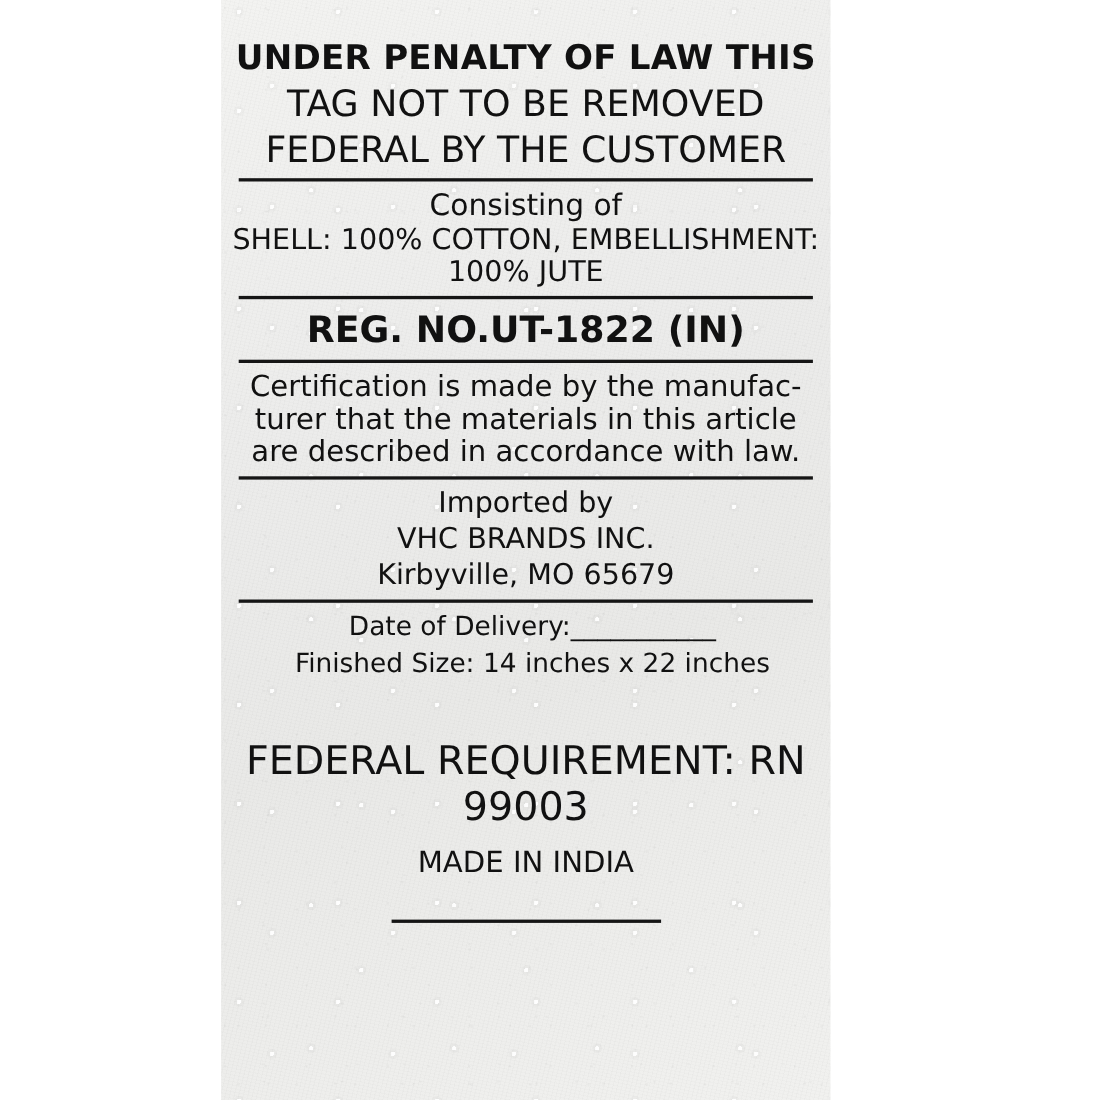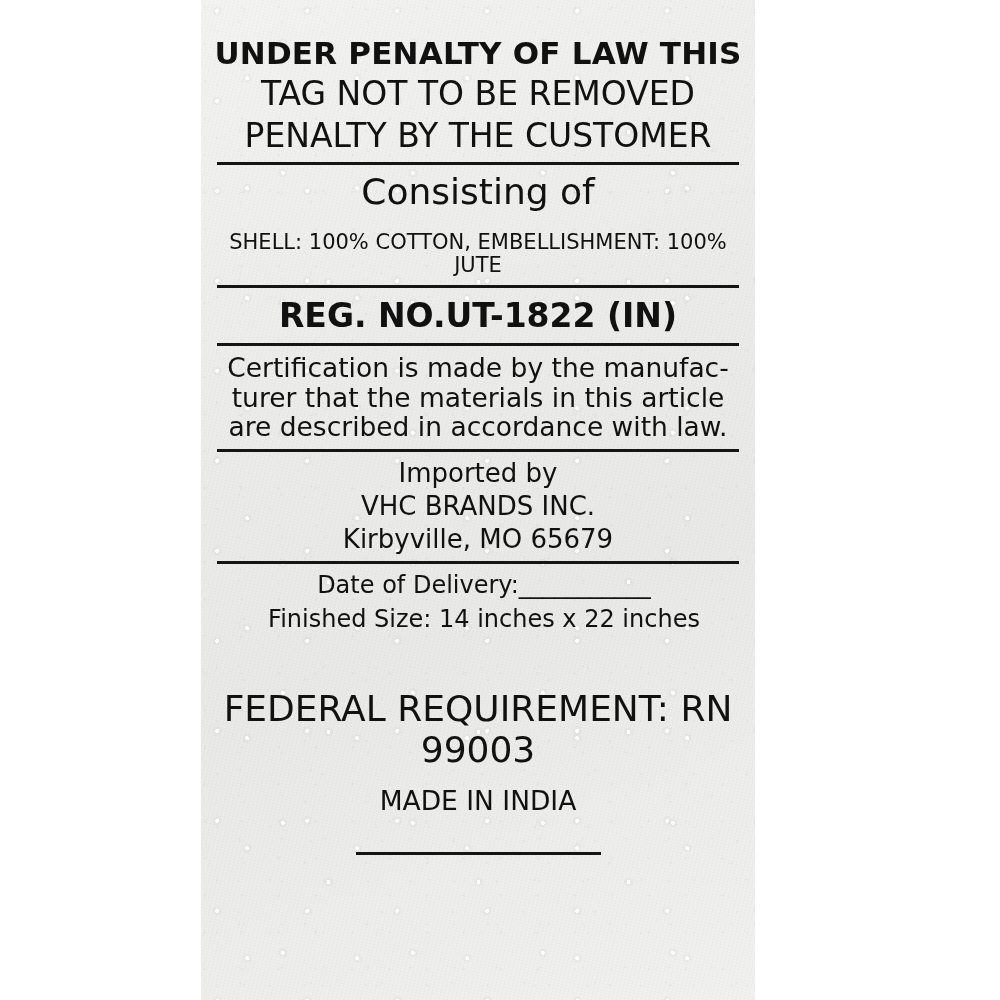--- a/index.html
+++ b/index.html
@@ -74,26 +74,26 @@
   }
   .t-sub {
     font-size: 33px;
     margin-top: 5px;
   }
   .t-allnew {
     font-size: 29px;
     margin-top: 6px;
   }
   .t-consist {
-    font-size: 36px;
+    font-size: 27px;
     margin-top: 5px;
   }
   .t-fiber {
-    font-size: 21px;
-    margin-top: 19px;
+    font-size: 26px;
+    margin-top: 2px;
   }
   .t-reg {
     font-weight: bold;
     font-size: 33px;
     margin: 10px 0 8px 0;
   }
   .t-cert {
     font-size: 26.5px;
     margin-top: 0;
   }
@@ -127,21 +127,21 @@
 </style>
 </head>
 <body>
 
 <div id="tag">
   <div class="content">
 
     <div class="blk-head">
       <div class="line t-title">UNDER PENALTY OF LAW THIS</div>
       <div class="line t-sub">TAG NOT TO BE REMOVED</div>
-      <div class="line t-sub">PENALTY BY THE CUSTOMER</div>
+      <div class="line t-sub">FEDERAL BY THE CUSTOMER</div>
     </div>
 
     <div class="rule"></div>
 
     <div>
       <div class="line t-consist">Consisting of</div>
       <div class="line t-fiber">SHELL: 100% COTTON, EMBELLISHMENT: 100% JUTE</div>
     </div>
 
     <div class="rule"></div>

